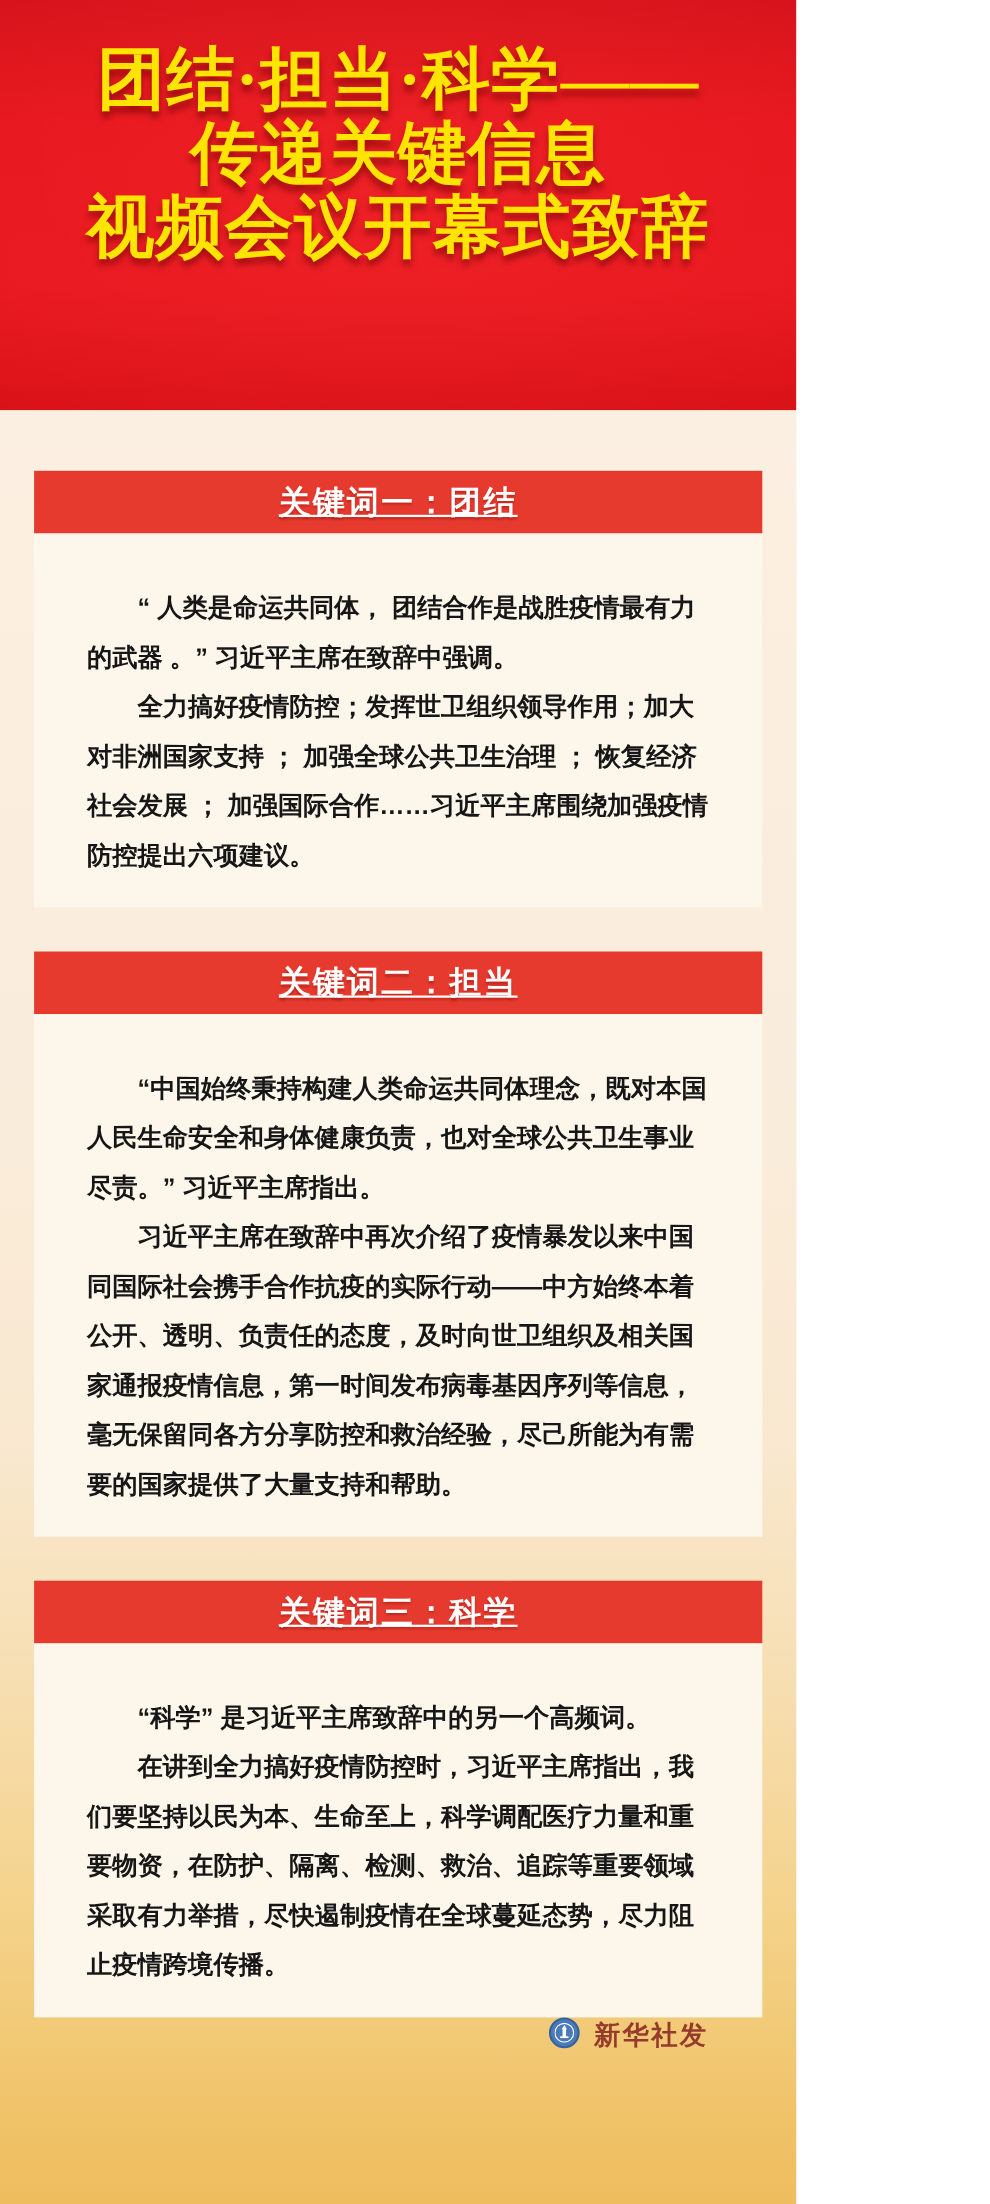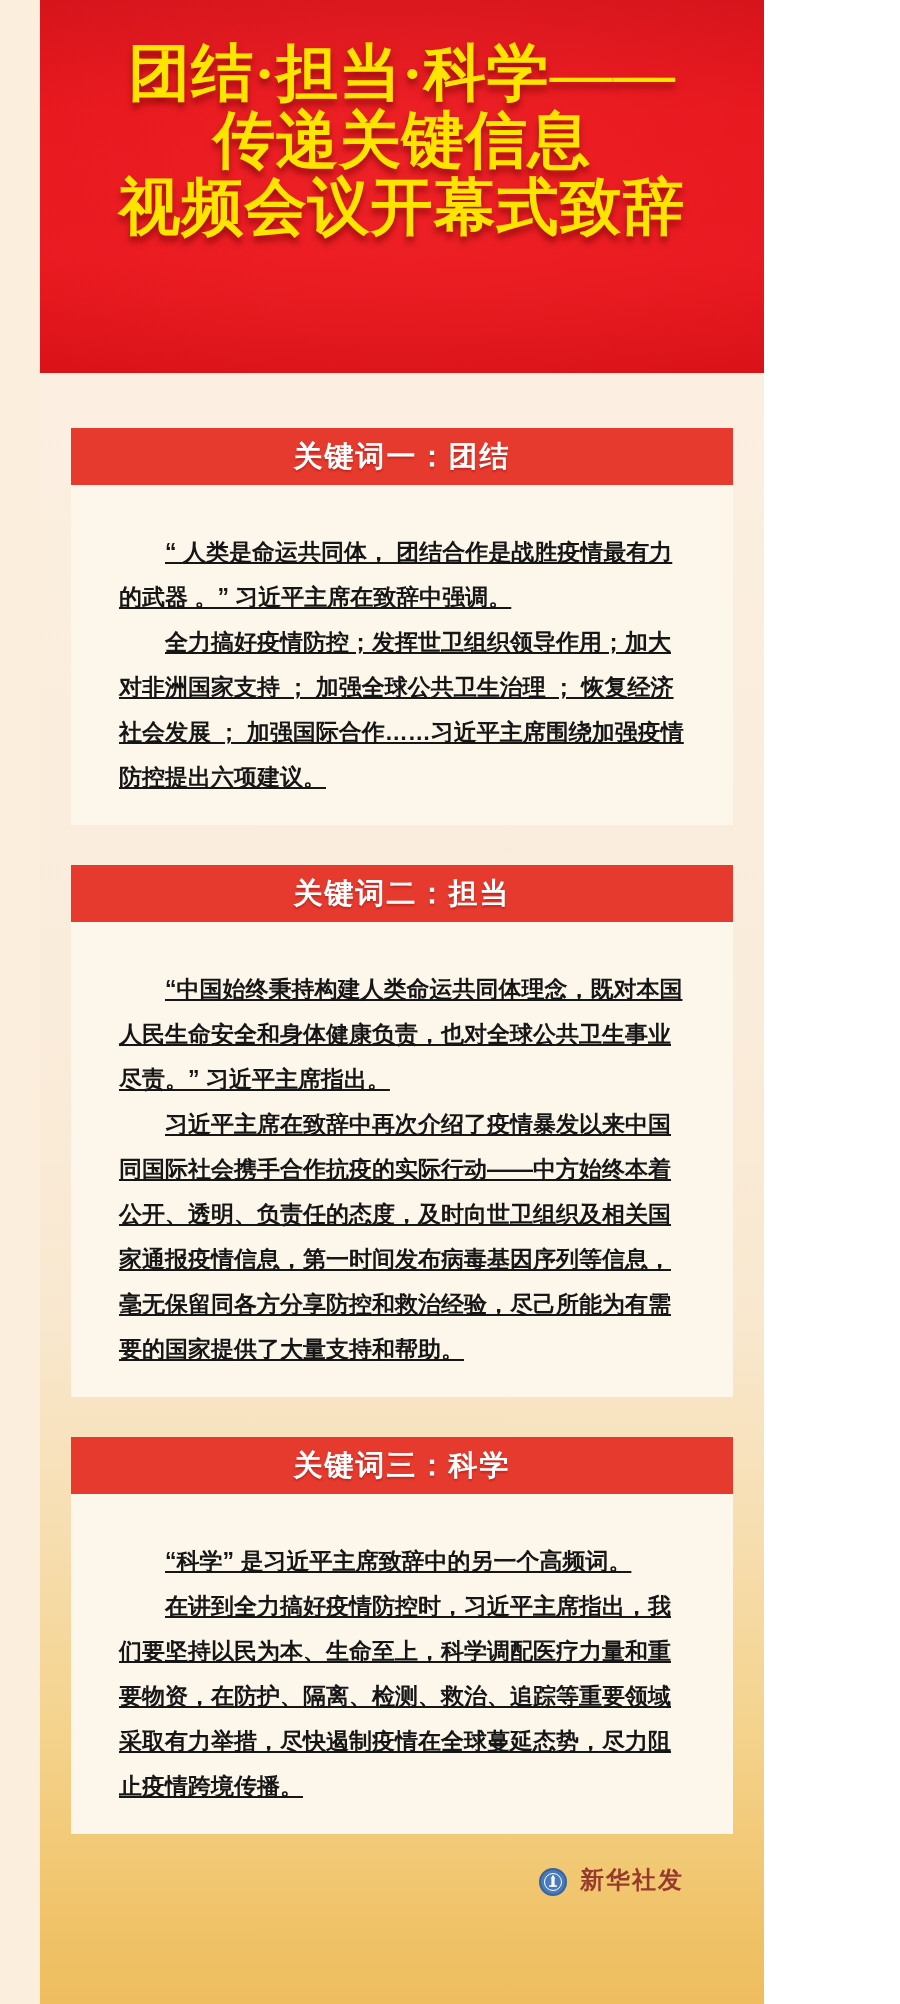--- a/index.html
+++ b/index.html
@@ -1,20 +1,19 @@
 <!DOCTYPE html>
 <html><head>
 <meta charset="utf-8">
 <style>
   html,body{margin:0;padding:0;background:#ffffff;}
   .poster{
     width:724px;height:2004px;overflow:hidden;position:relative;
     font-family:"Liberation Sans","DejaVu Sans",sans-serif;
     background:#fbeedd;
-    padding-left:40px;
   }
   
   .masthead{
     height:373px;box-sizing:border-box;
     background:
       radial-gradient(130% 150% at 50% 42%, rgba(255,60,60,.28) 0%, rgba(255,60,60,0) 55%),
       linear-gradient(180deg,#d5121a 0%,#e6161d 30%,#e8181f 70%,#d91218 100%);
     display:flex;flex-direction:column;align-items:center;
     padding-top:40px;
   }
@@ -39,32 +38,33 @@
   .sec-1{margin-top:30px;}
   .sec-2{margin-top:40px;}
   .sec-3{margin-top:40px;}
   .banner{
     height:57px;background:#e63a2e;
     display:flex;align-items:center;justify-content:center;
   }
   .banner span{
     color:#ffffff;font-size:29px;font-weight:bold;letter-spacing:2px;
     text-shadow:0 2px 2px rgba(120,10,5,.35);
+    text-decoration:underline;
   }
   .card{
     background:#fdf7eb;box-sizing:border-box;overflow:hidden;
     padding:45px 48px 25px;
     color:#161616;font-size:23px;line-height:45px;font-weight:600;
   }
-  .card p{margin:0;text-indent:2em;text-decoration:underline;}
+  .card p{margin:0;text-indent:2em;}
   .card-short{min-height:295px;}
   .card-tall{min-height:430px;}
   
   .footer{
-    height:62px;display:flex;align-items:flex-end;justify-content:flex-end;
+    height:62px;display:flex;align-items:flex-start;justify-content:flex-end;
     padding-right:80px;gap:13px;
   }
   .logo-badge{
     width:28px;height:28px;border-radius:50%;flex:0 0 auto;
     background:#4a7ab8;border:2px solid #3763a0;box-sizing:border-box;
     display:flex;align-items:center;justify-content:center;
   }
   .credit{color:#963a2c;font-size:24px;font-weight:600;letter-spacing:2px;}
 </style>
 </head>

